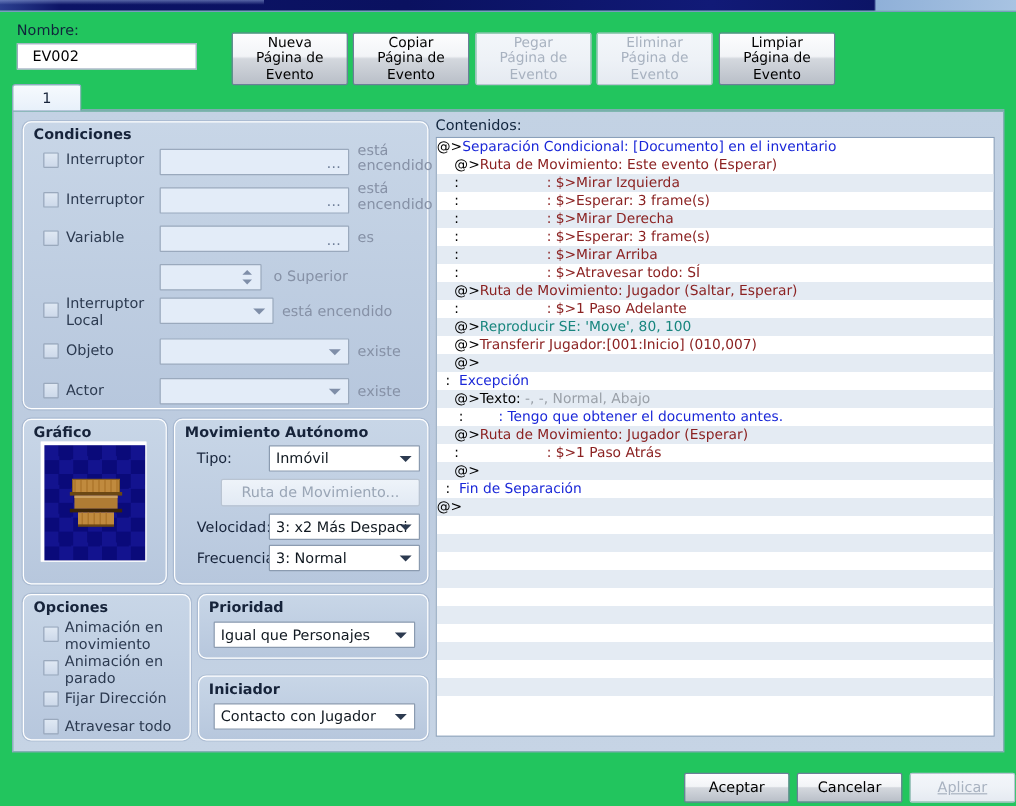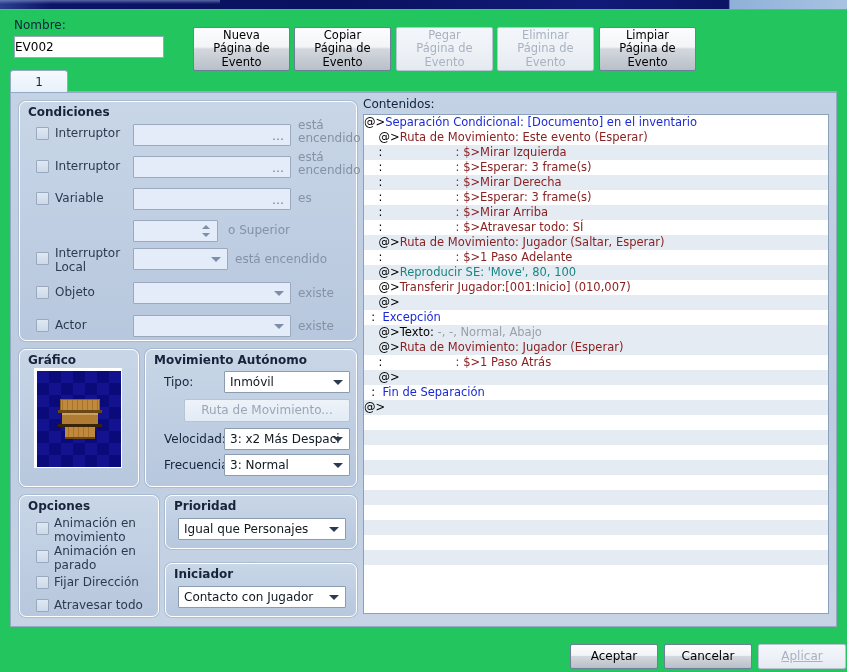--- a/index.html
+++ b/index.html
@@ -29,21 +29,21 @@
   }
   
   #toprow{ position:absolute; left:0; top:0; width:847px; height:60px; }
   #nombre-label{
     position:absolute; left:14px; top:8px; color:#10243c; font-size:12px;
   }
   #nombre-input{
     position:absolute; left:14px; top:26px; width:150px; height:22px;
     border:1px solid #9aa9bd; background:#ffffff; color:#000;
     font-family:"DejaVu Sans","Liberation Sans",sans-serif; font-size:12px;
-    padding:2px 0; outline:none;
+    padding:2px 12px; outline:none;
   }
   .pagebtn{
     position:absolute; top:17px; width:97px; height:44px;
     font-family:"DejaVu Sans","Liberation Sans",sans-serif; font-size:11.5px;
     line-height:13.5px; text-align:center;
     border:1px solid #6b7f98;
     border-radius:2px;
     background:linear-gradient(to bottom,#fdfdfe 0%,#f2f4f7 45%,#d4d8de 50%,#b9bfc8 100%);
     color:#000; cursor:default;
     display:flex; align-items:center; justify-content:center;
@@ -374,20 +374,21 @@
         <div class="row"><span class="pfx">    :                    </span><span class="c-red">: $&gt;Esperar: 3 frame(s)</span></div>
         <div class="row alt"><span class="pfx">    :                    </span><span class="c-red">: $&gt;Mirar Arriba</span></div>
         <div class="row"><span class="pfx">    :                    </span><span class="c-red">: $&gt;Atravesar todo: SÍ</span></div>
         <div class="row alt"><span class="pfx">    @&gt;</span><span class="c-red">Ruta de Movimiento: Jugador (Saltar, Esperar)</span></div>
         <div class="row"><span class="pfx">    :                    </span><span class="c-red">: $&gt;1 Paso Adelante</span></div>
         <div class="row alt"><span class="pfx">    @&gt;</span><span class="c-teal">Reproducir SE: 'Move', 80, 100</span></div>
         <div class="row"><span class="pfx">    @&gt;</span><span class="c-red">Transferir Jugador:[001:Inicio] (010,007)</span></div>
         <div class="row alt"><span class="pfx">    @&gt;</span><span class="c-black"></span></div>
         <div class="row"><span class="pfx">  :  </span><span class="c-blue">Excepción</span></div>
         <div class="row alt"><span class="pfx">    @&gt;</span><span class="c-black">Texto: </span><span class="c-gray">-, -, Normal, Abajo</span></div>
+        <div class="row"><span class="pfx">     :        </span><span class="c-blue">: Tengo que obtener el documento antes.</span></div>
         <div class="row alt"><span class="pfx">    @&gt;</span><span class="c-red">Ruta de Movimiento: Jugador (Esperar)</span></div>
         <div class="row"><span class="pfx">    :                    </span><span class="c-red">: $&gt;1 Paso Atrás</span></div>
         <div class="row alt"><span class="pfx">    @&gt;</span><span class="c-black"></span></div>
         <div class="row"><span class="pfx">  :  </span><span class="c-blue">Fin de Separación</span></div>
         <div class="row alt"><span class="pfx">@&gt;</span><span class="c-black"></span></div>
         <div class="row">&nbsp;</div>
         <div class="row alt">&nbsp;</div>
         <div class="row">&nbsp;</div>
         <div class="row alt">&nbsp;</div>
         <div class="row">&nbsp;</div>

